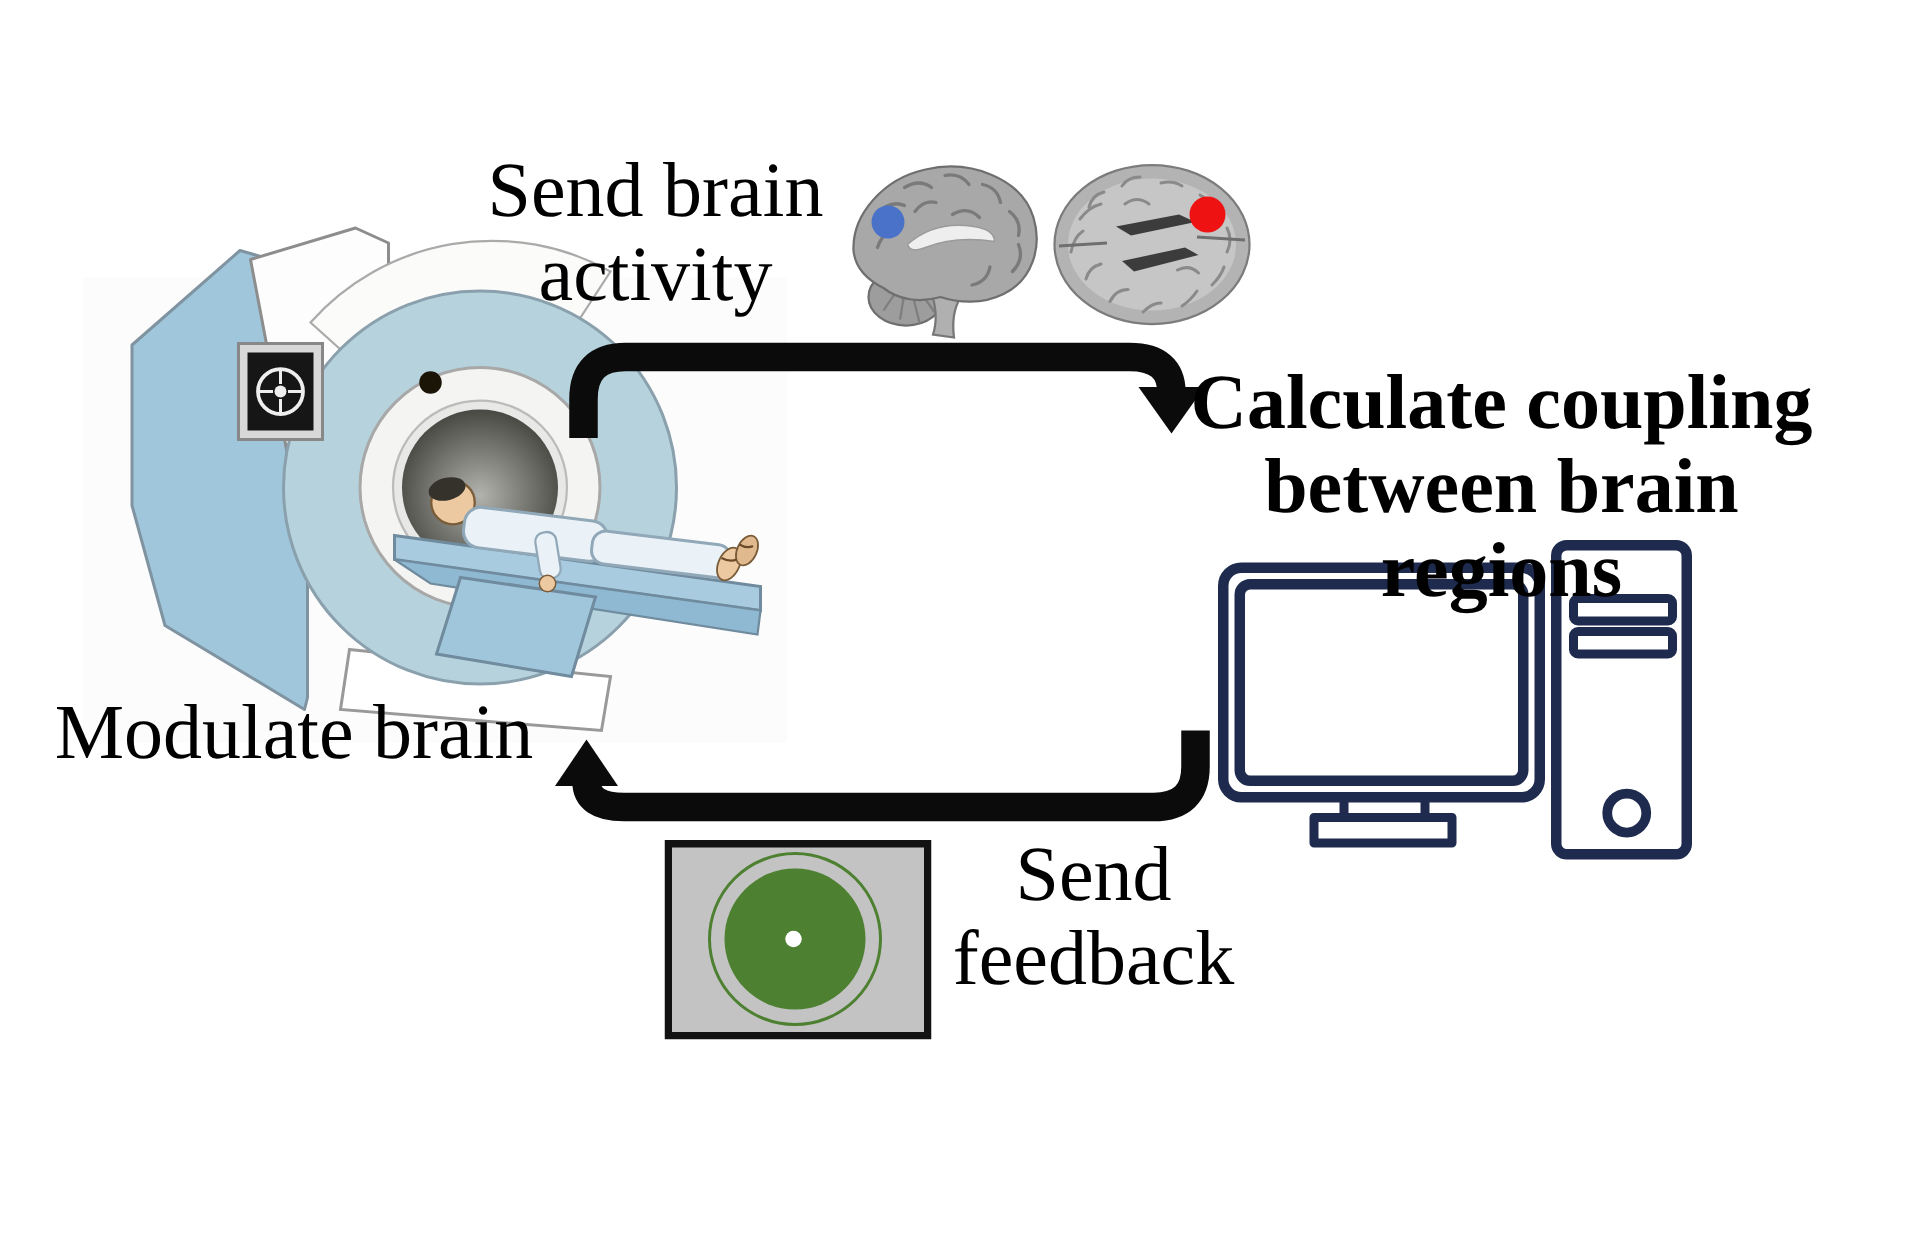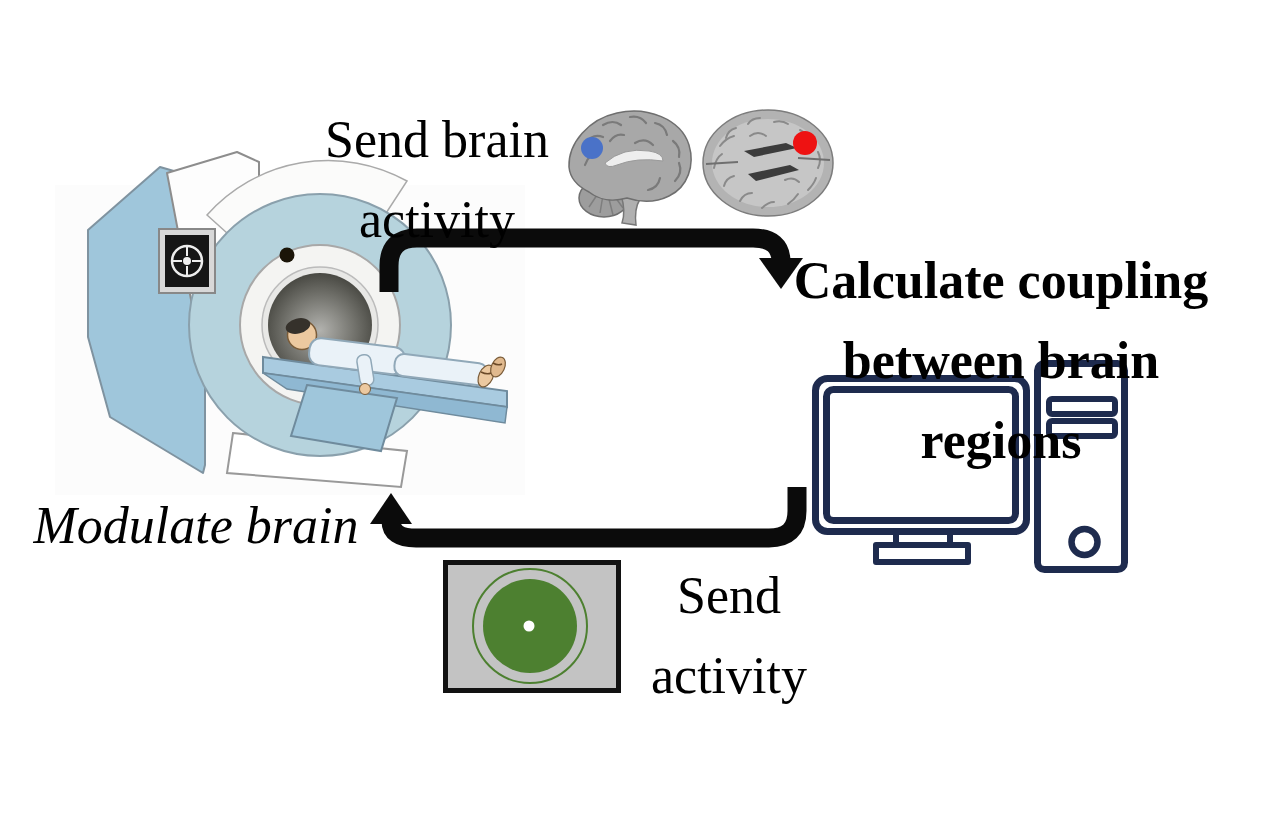--- a/index.html
+++ b/index.html
@@ -1,21 +1,21 @@
 <!DOCTYPE html>
 <html><head>
 <meta charset="utf-8">
 <style>
   html,body{margin:0;padding:0;background:#ffffff;}
   #canvas{
     position:relative;width:1280px;height:833px;background:#ffffff;
     overflow:hidden;font-family:"Liberation Serif","DejaVu Serif",serif;color:#000;
   }
   .label{
-    position:absolute;font-size:52px;line-height:80px;text-align:center;
+    position:absolute;font-size:52px;line-height:56px;text-align:center;
     white-space:pre-line;color:#000;letter-spacing:0px;
   }
   .abs{position:absolute;}
   svg{display:block;}
 </style>
 </head>
 <body>
 
 <div id="canvas">
 
@@ -145,18 +145,18 @@
     <circle cx="87" cy="66" r="47" fill="#4d8030"></circle>
     <circle cx="86" cy="66" r="5.5" fill="#ffffff"></circle>
   </svg>
 
   <div class="label" style="left:267px;top:100px;width:340px;">Send brain
 activity</div>
 
   <div class="label" style="left:766px;top:241px;width:470px;font-weight:bold;">Calculate coupling
 between brain regions</div>
 
-  <div class="label" style="left:26px;top:486px;width:340px;font-style:italic;">Modulate brain</div>
+  <div class="label" style="left:26px;top:461px;width:340px;">Modulate brain</div>
 
   <div class="label" style="left:609px;top:556px;width:240px;">Send
-activity</div>
+feedback</div>
 
 </div>
 
 </body></html>

